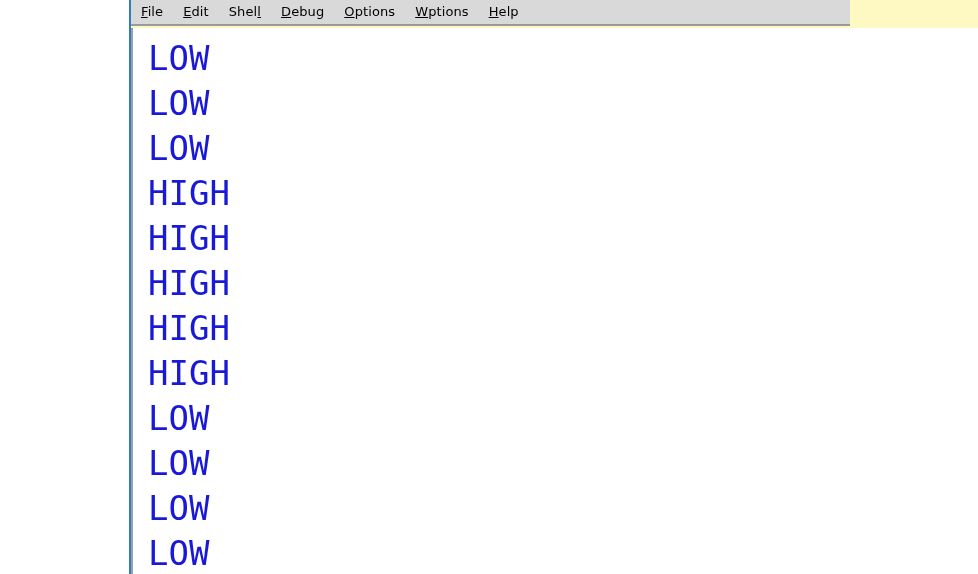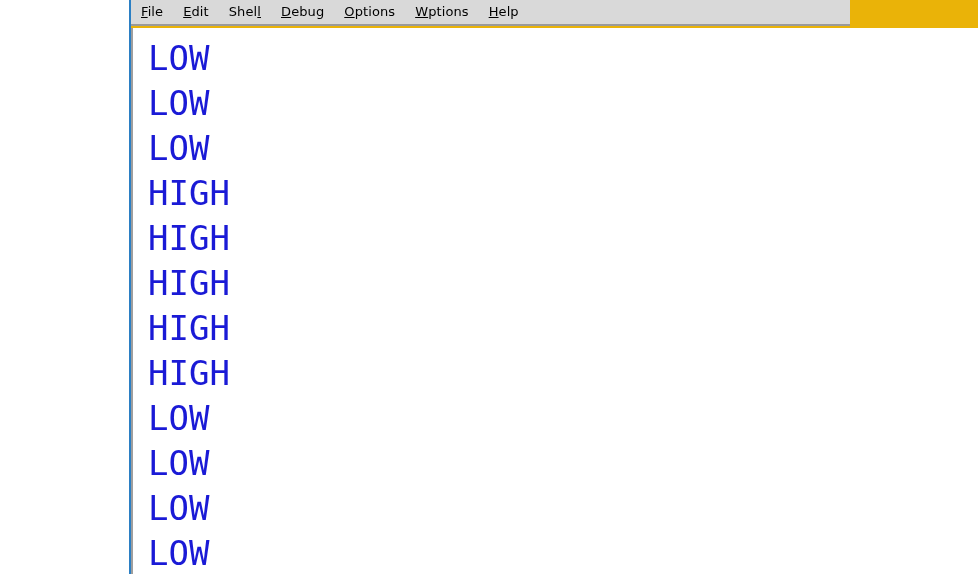--- a/index.html
+++ b/index.html
@@ -33,21 +33,21 @@
     z-index: 6;
   }
 
   
   .idle-window {
     position: absolute;
     left: 131px;
     top: 0;
     width: 847px;
     height: 574px;
-    background: #eab308;
+    background: #fef9c3;
   }
 
   
   .menubar {
     position: absolute;
     left: 0;
     top: 0;
     width: 719px;
     height: 26px;
     background: #d9d9d9;

